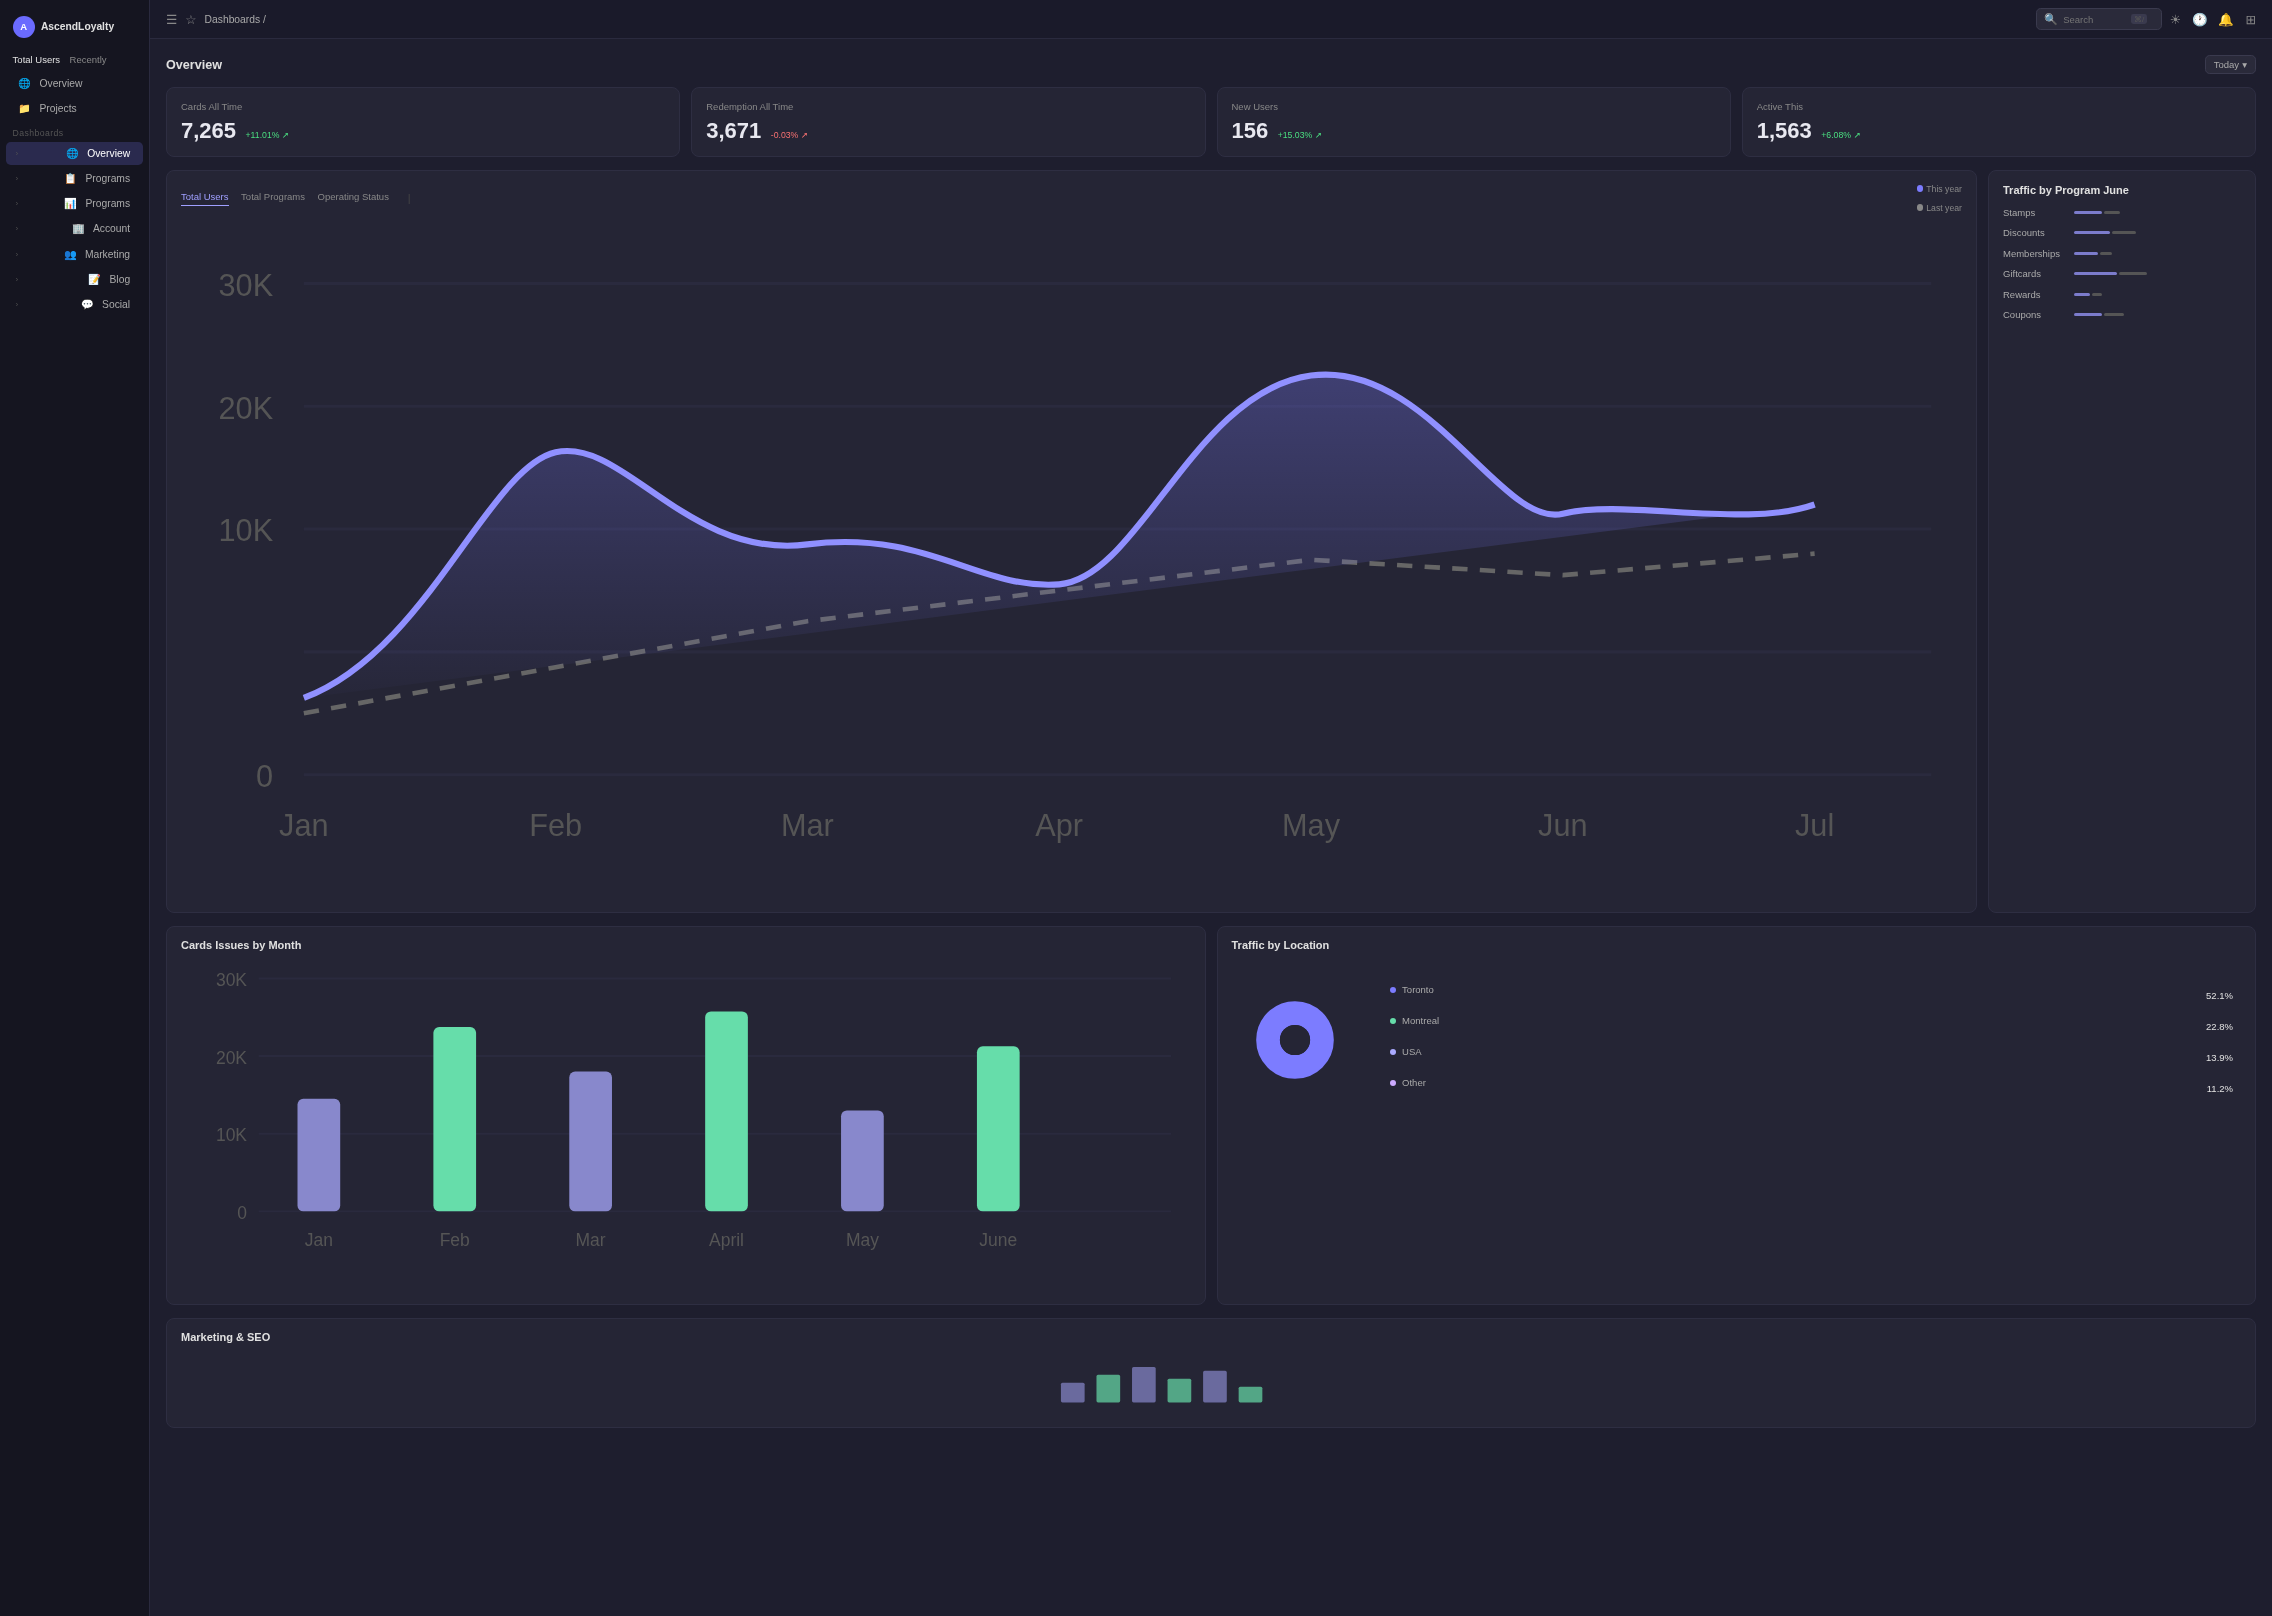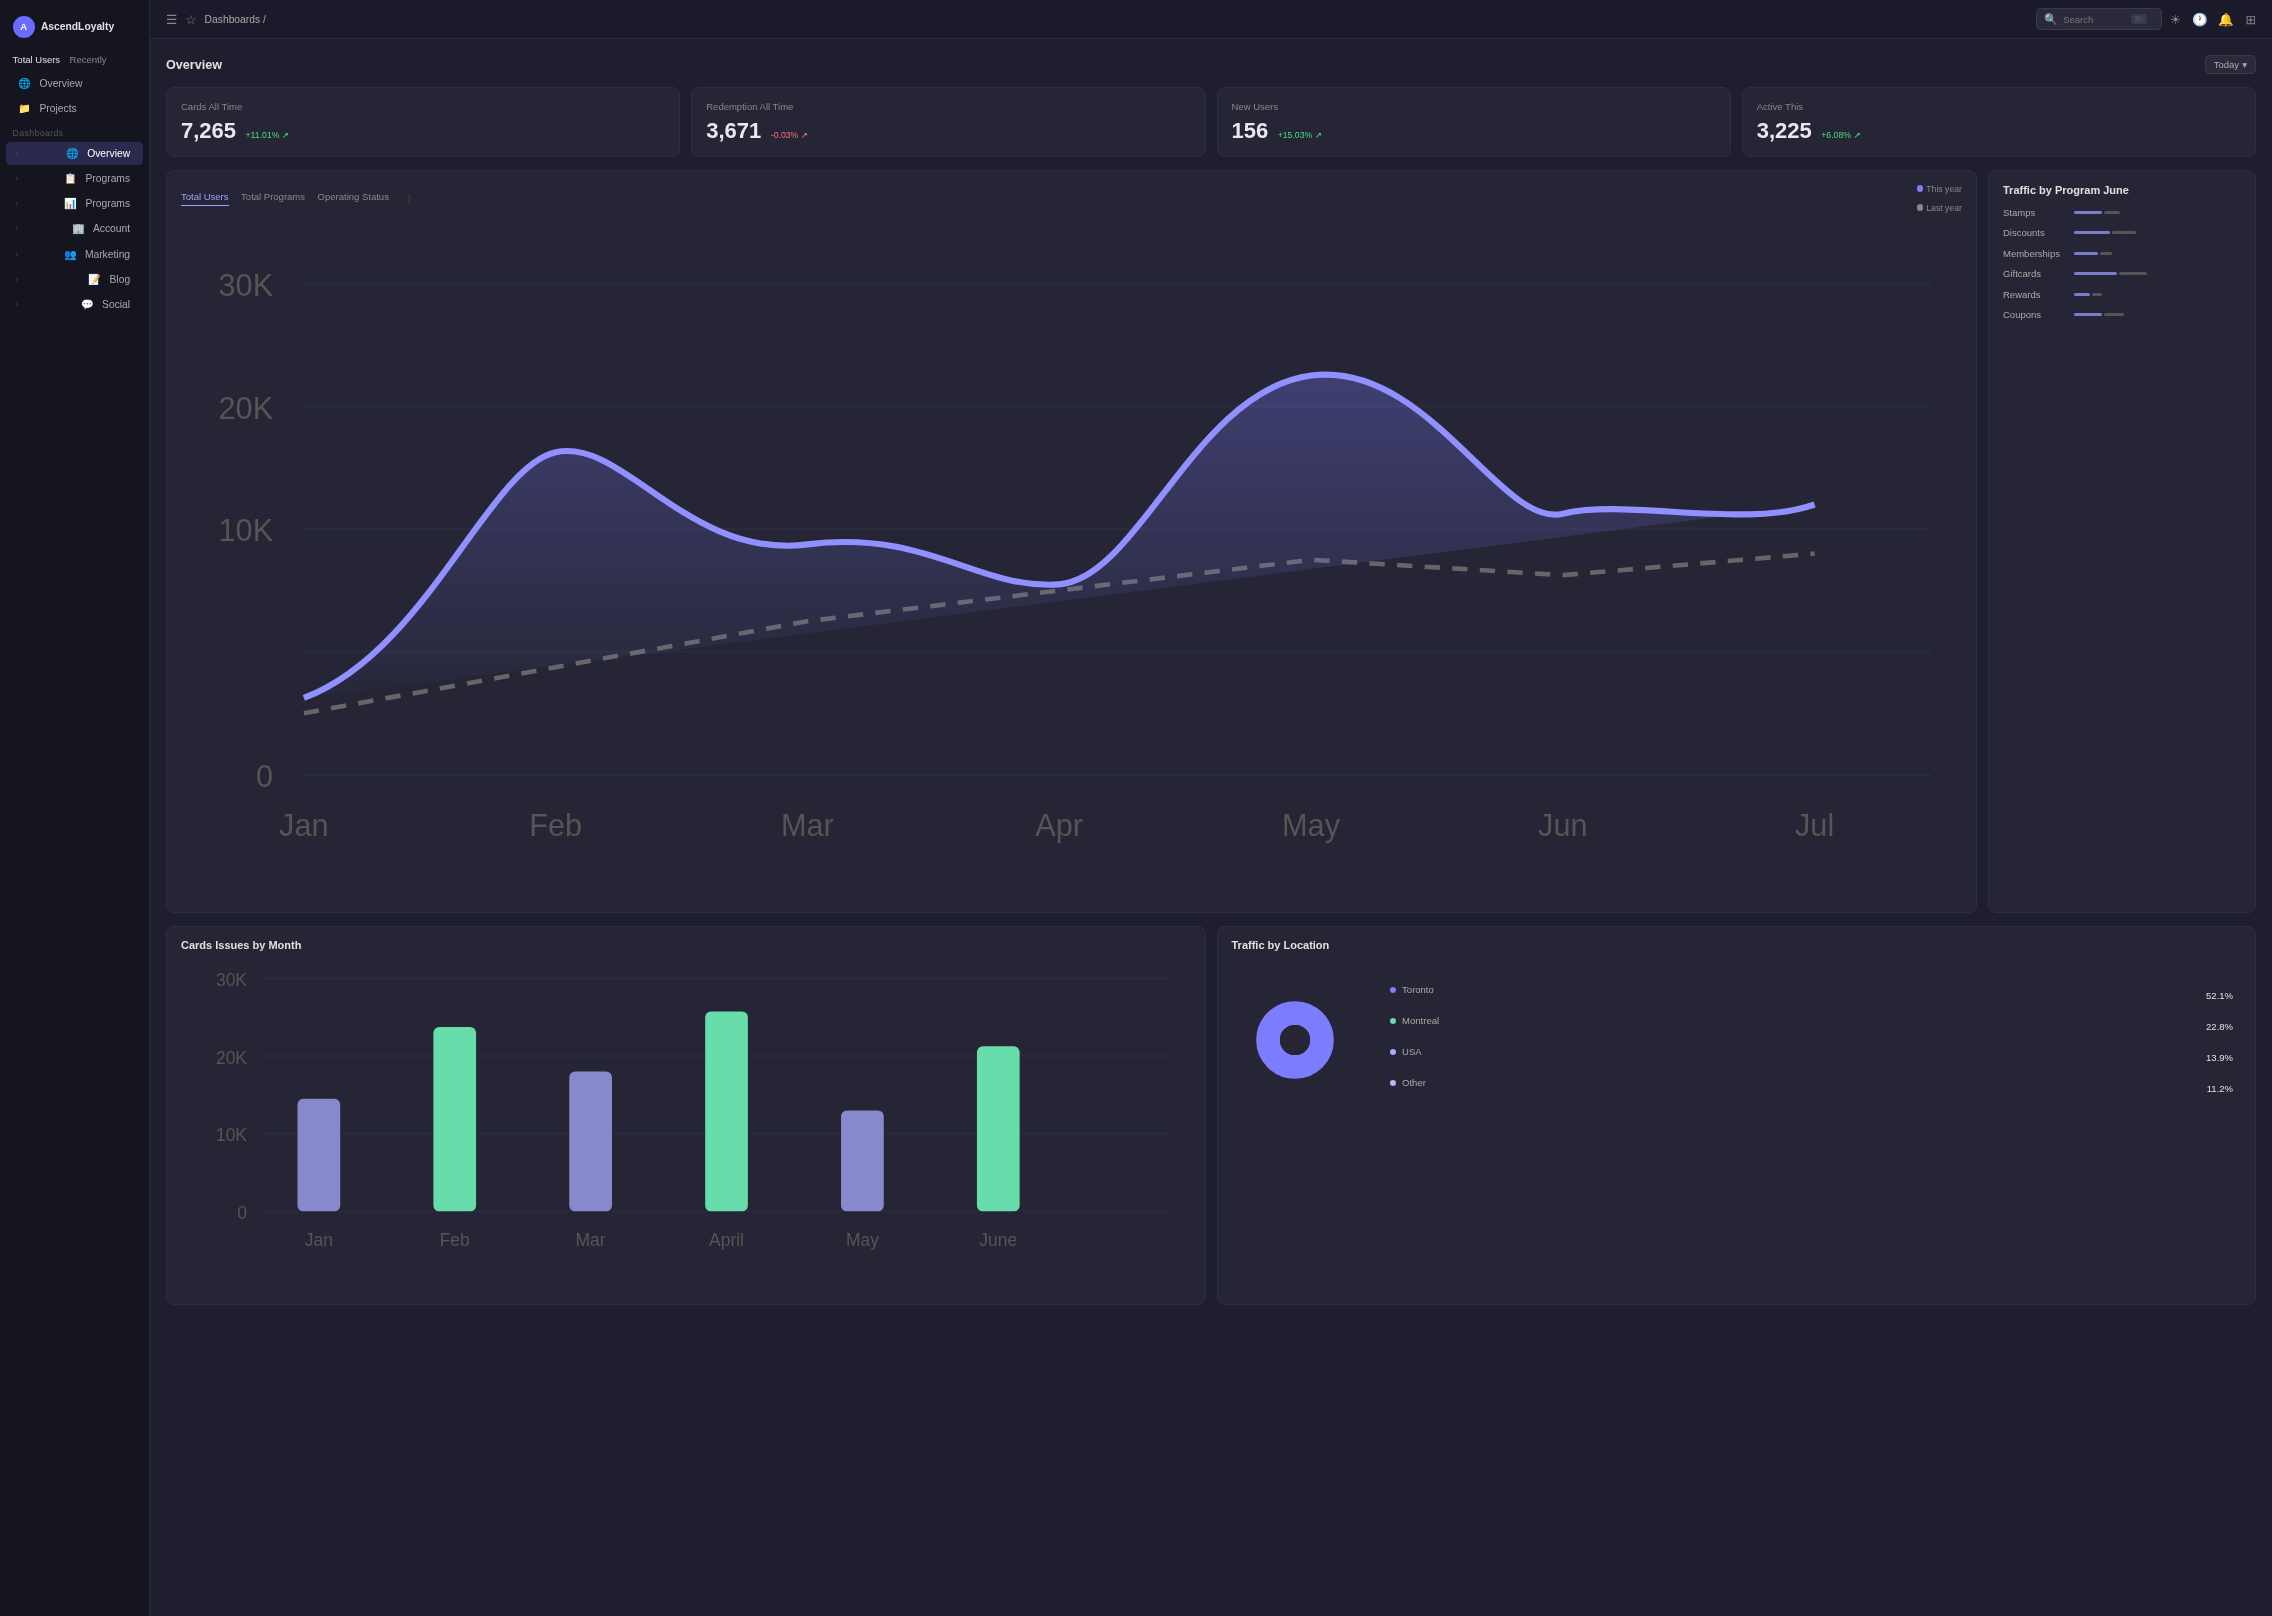--- a/index.html
+++ b/index.html
@@ -399,21 +399,21 @@
       <div class="stat-card">
         <div class="stat-label">New Users</div>
         <div class="stat-row">
           <div class="stat-value">156</div>
           <span class="stat-change positive">+15.03% ↗</span>
         </div>
       </div>
       <div class="stat-card">
         <div class="stat-label">Active This</div>
         <div class="stat-row">
-          <div class="stat-value">3,225</div>
+          <div class="stat-value">1,563</div>
           <span class="stat-change positive">+6.08% ↗</span>
         </div>
       </div>
     </div>
 
     <div class="charts-row">
 
       <div class="chart-card">
         <div class="chart-tabs">
           <span class="chart-tab active">Total Users</span>
@@ -598,16 +598,31 @@
                 <div class="donut-dot" style="background:#ccaaff"></div>
                 <span>Other</span>
               </div>
               <span class="donut-pct">11.2%</span>
             </div>
           </div>
         </div>
       </div>
     </div>
 
+    <div class="marketing-card">
+      <div class="section-header" style="margin-bottom:8px;">
+        <span class="section-title" style="font-size:11px;">Marketing &amp; SEO</span>
+      </div>
+      <div style="height:63px; display:flex; align-items:center; justify-content:center; color:#444; font-size:9.5px;">
+        <svg viewBox="0 0 400 60" width="316">
+          <rect x="10" y="30" width="30" height="25" rx="2" fill="#8888cc" opacity="0.7"></rect>
+          <rect x="55" y="20" width="30" height="35" rx="2" fill="#66ddaa" opacity="0.7"></rect>
+          <rect x="100" y="10" width="30" height="45" rx="2" fill="#8888cc" opacity="0.7"></rect>
+          <rect x="145" y="25" width="30" height="30" rx="2" fill="#66ddaa" opacity="0.7"></rect>
+          <rect x="190" y="15" width="30" height="40" rx="2" fill="#8888cc" opacity="0.7"></rect>
+          <rect x="235" y="35" width="30" height="20" rx="2" fill="#66ddaa" opacity="0.7"></rect>
+        </svg>
+      </div>
+    </div>
 
   </div>
 </div>
 
 
 </body></html>

